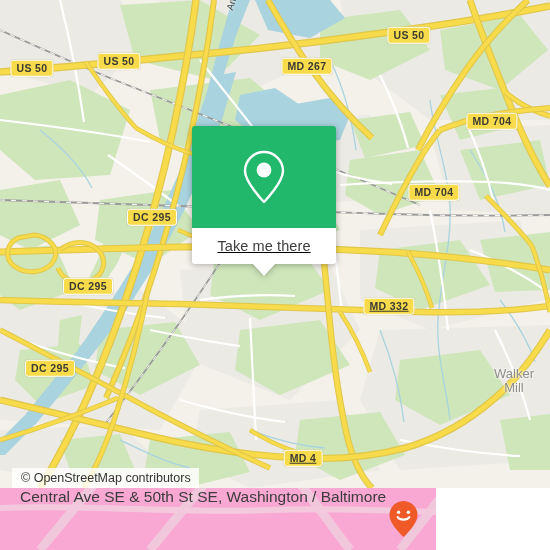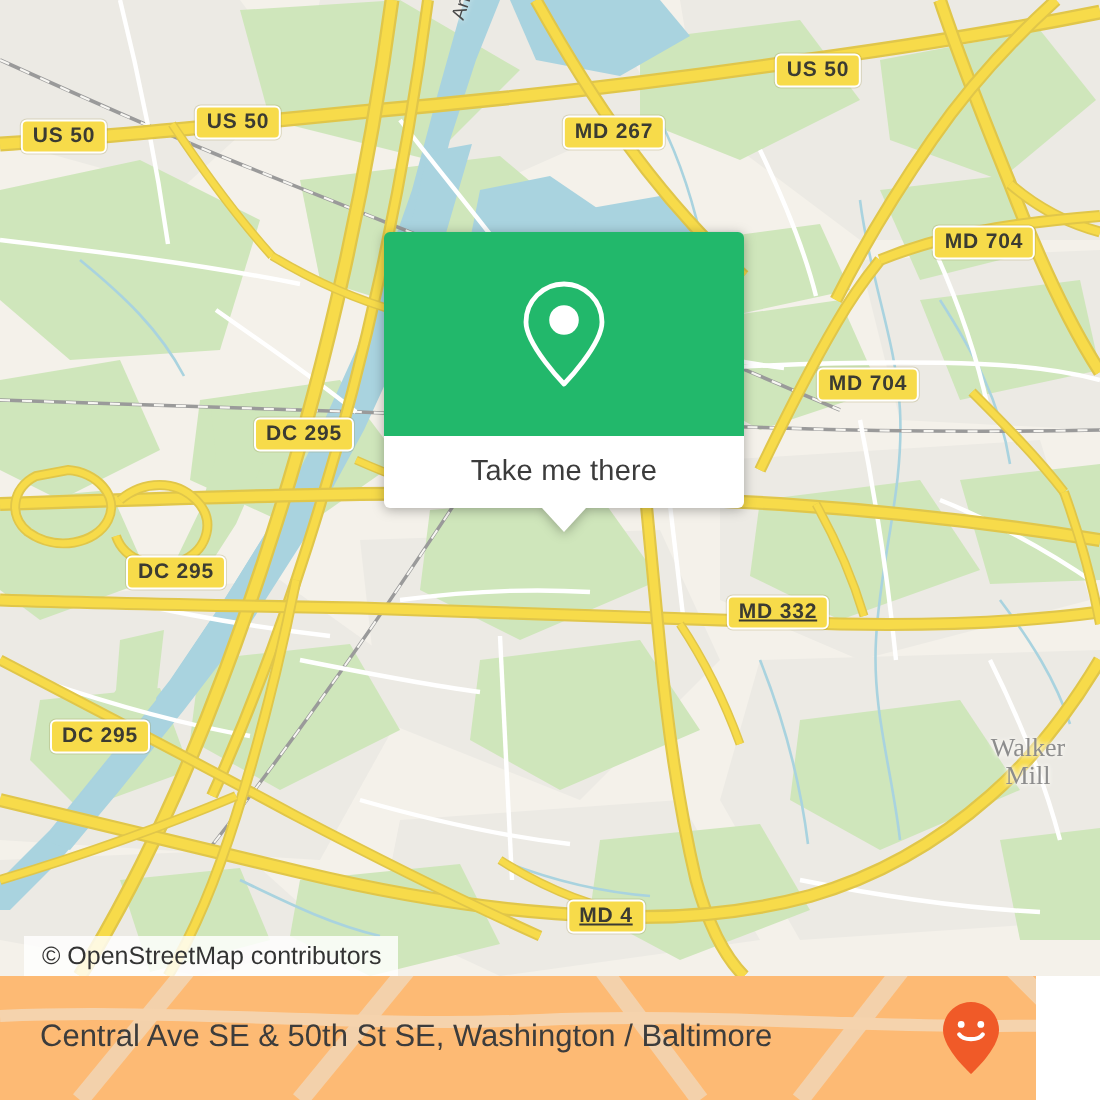--- a/index.html
+++ b/index.html
@@ -46,21 +46,21 @@
     line-height: 11px;
     box-shadow: 0 0 0 0.5px rgba(150,140,60,0.25);
     transform: translate(-50%, -50%);
     text-align: center;
   }
 
   
   .place-label {
     position: absolute;
     color: #8d8d8d;
-    font-family: Liberation Serif, serif;
+    font-family: Liberation Sans, sans-serif;
     font-size: 13px;
     line-height: 14px;
     text-align: center;
     white-space: pre-line;
     transform: translate(-50%, -50%);
     text-shadow: 0 0 3px #fbfaf6, 0 0 2px #fbfaf6;
   }
   .river-label {
     position: absolute;
     color: #4a4a4a;
@@ -84,23 +84,24 @@
     color: #333333;
     font-family: "Liberation Sans", sans-serif;
     font-size: 12.5px;
     white-space: nowrap;
   }
 
   
   #popup-card {
     position: absolute;
     left: 192px;
-    top: 116px;
-    width: 180px;
+    top: 126px;
+    width: 144px;
     filter: drop-shadow(0 1px 3px rgba(0,0,0,0.30));
+    text-decoration: underline;
   }
   #popup-head {
     height: 102px;
     background: #22b86b;
     border-radius: 3px 3px 0 0;
     display: flex;
     align-items: center;
     justify-content: center;
   }
   #popup-body {
@@ -128,25 +129,25 @@
     border-left: 11px solid transparent;
     border-right: 11px solid transparent;
     border-top: 12px solid #ffffff;
   }
 
   
   #bottom-bar {
     position: absolute;
     left: 0;
     top: 488px;
-    width: 518px;
+    width: 436px;
     height: 62px;
-    background: #fdba74;
+    background: #f9a8d4;
     display: flex;
-    align-items: center;
+    align-items: flex-start;
     overflow: hidden;
   }
   #bottom-bar-watermark {
     position: absolute;
     left: 0; top: 0;
     width: 550px; height: 62px;
     opacity: 0.5;
     pointer-events: none;
   }
   #address-text {

